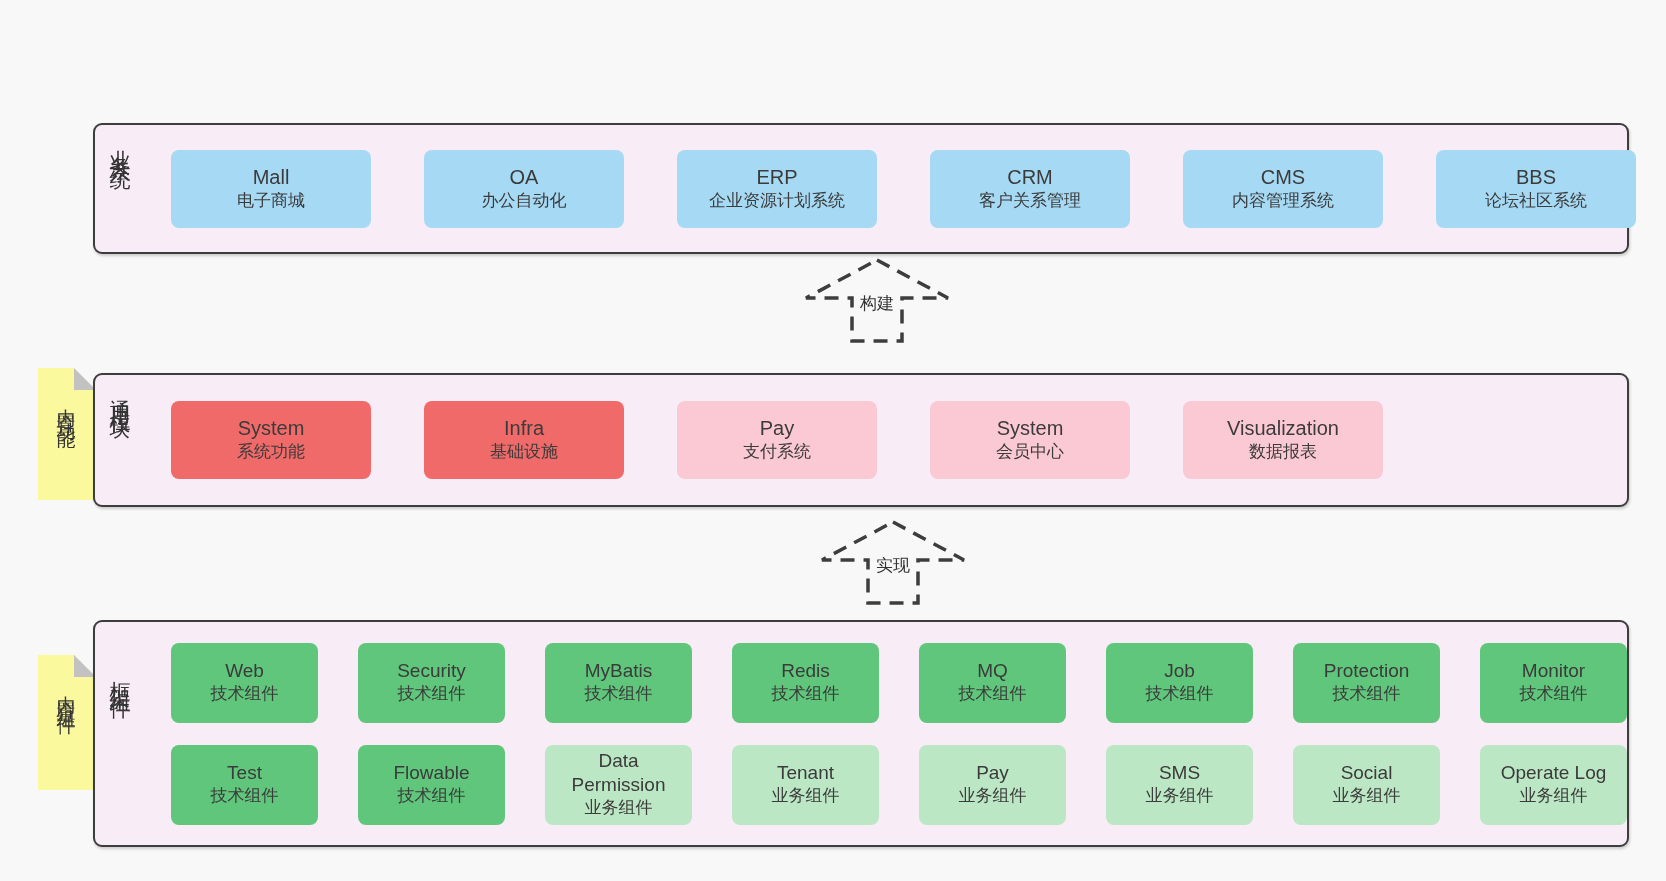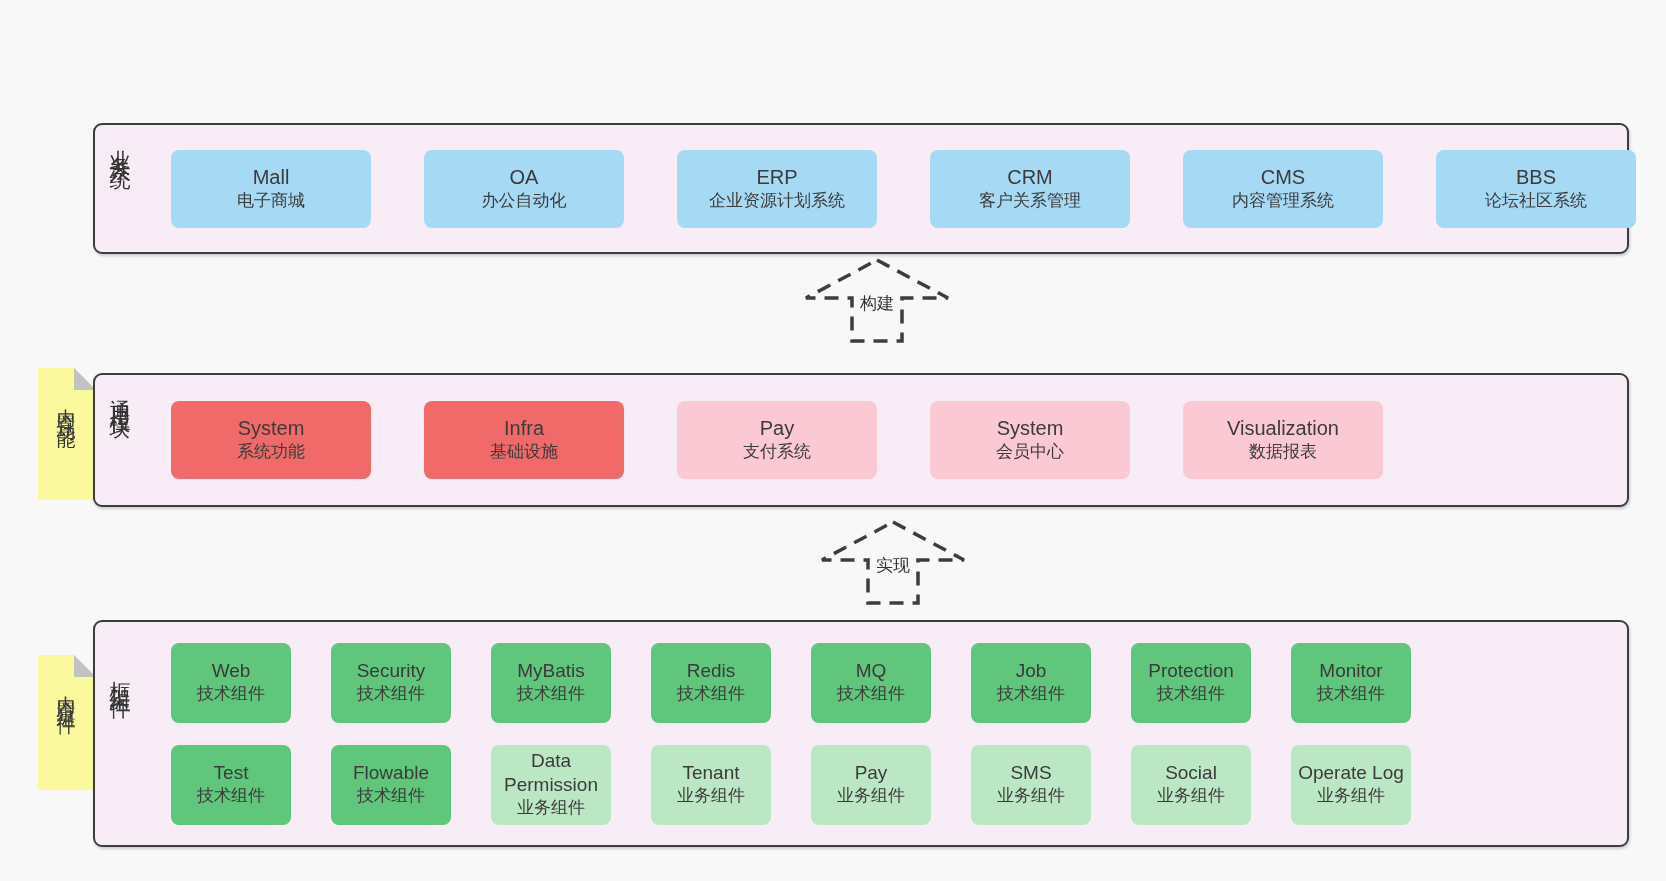--- a/index.html
+++ b/index.html
@@ -21,21 +21,21 @@
   .band-rows{position:absolute;left:57px;top:50%;transform:translateY(-50%);
              display:flex;flex-direction:column;gap:22px;}
   .band-row{display:flex;margin-left:19px;}
   .gap6{gap:53px;}
   .gap8{gap:40px;}
 
   
   .box{border-radius:8px;display:flex;flex-direction:column;align-items:center;justify-content:center;
        text-align:center;color:#3b3b3b;}
   .row6 .box{width:200px;height:78px;}
-  .row8 .box{width:120px;height:80px;padding:0 6px;box-sizing:border-box;}
+  .row8 .box{width:147px;height:80px;padding:0 6px;box-sizing:border-box;}
   .box-name{font-size:20px;line-height:1.25;}
   .row8 .box-name{font-size:19px;max-width:121px;}
   .box-desc{font-size:17px;line-height:1.35;}
   .blue{background:var(--blue,#a6d9f4);}
   .red{background:var(--red,#f16a6a);}
   .pink{background:var(--pink,#fbc9d3);}
   .green{background:var(--green,#5fc67b);}
   .lightgreen{background:var(--lightgreen,#bce7c5);}
 
   

